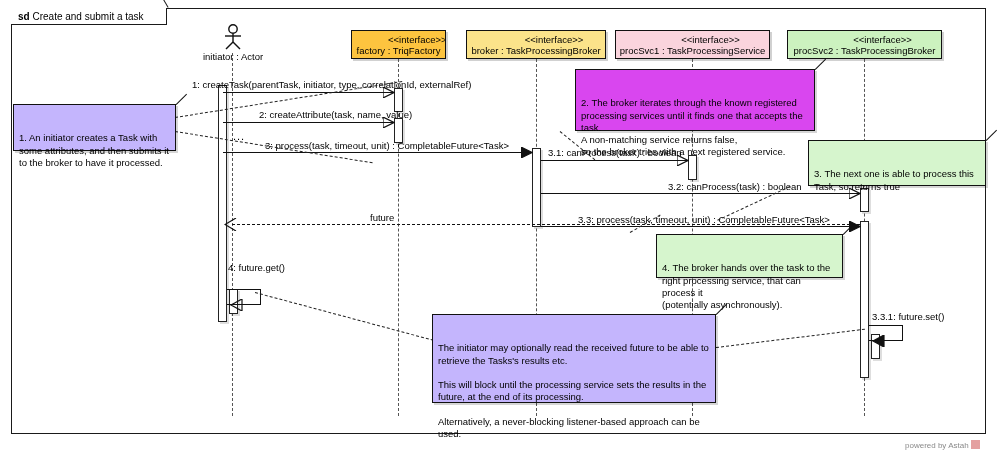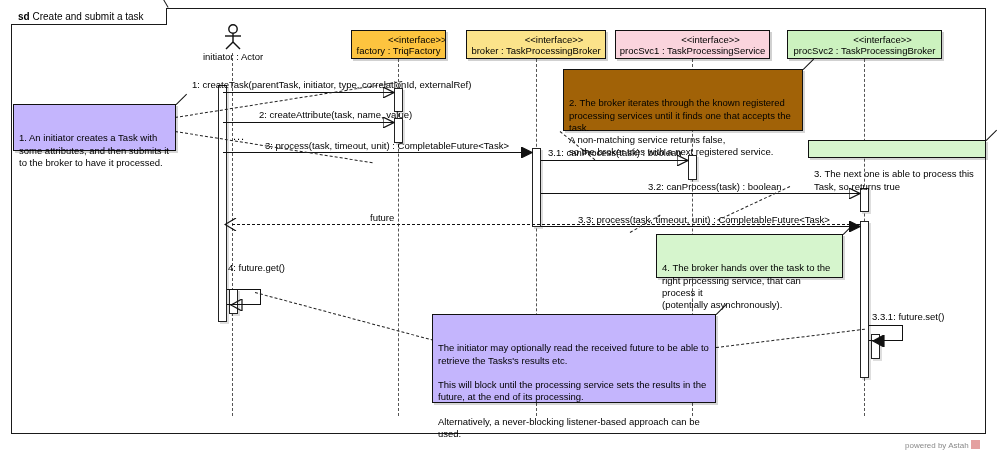--- a/index.html
+++ b/index.html
@@ -134,21 +134,21 @@
   }
   .note .foldline {
     position: absolute;
     right: -1px; top: -1px;
     width: 15px; height: 1.2px;
     background: #111;
     transform-origin: right center;
     transform: rotate(135deg);
   }
   .note-yellow { background: #c4b5fd; }
-  .note-pink   { background: #a16207; }
+  .note-pink   { background: #d946ef; margin-left: 12px; }
   .note-green  { background: #d6f5cd; }
 
   
   .anchor {
     position: absolute;
     height: 0;
     border-top: 1.1px dashed #222;
     transform-origin: left center;
   }
 
@@ -258,21 +258,21 @@
   <div class="msg-line" style="left:541px; top:160px; width:147px;"></div>
   <svg style="position:absolute; left:677px; top:155px;" width="12" height="11">
     <path d="M0,0 L11,5.5 L0,11 Z" fill="none" stroke="#111" stroke-width="1.2"></path>
   </svg>
   <div class="msg-label" style="left:548px; top:147px;">3.1: canProcess(task) : boolean</div>
 
   <div class="msg-line" style="left:541px; top:193px; width:319px;"></div>
   <svg style="position:absolute; left:849px; top:188px;" width="12" height="11">
     <path d="M0,0 L11,5.5 L0,11 Z" fill="none" stroke="#111" stroke-width="1.2"></path>
   </svg>
-  <div class="msg-label" style="left:648px; top:181px;">3.2: canProcess(task) : boolean</div>
+  <div class="msg-label" style="left:668px; top:181px;">3.2: canProcess(task) : boolean</div>
 
   <div class="msg-line" style="left:541px; top:226px; width:319px;"></div>
   <svg style="position:absolute; left:849px; top:221px;" width="12" height="11">
     <path d="M0,0 L11,5.5 L0,11 Z" fill="#111" stroke="#111" stroke-width="1.2"></path>
   </svg>
   <div class="msg-label" style="left:578px; top:214px;">3.3: process(task, timeout, unit) : CompletableFuture&lt;Task&gt;</div>
 
   <div class="msg-line ret" style="left:232px; top:224px; width:628px;"></div>
   <svg style="position:absolute; left:224px; top:218px;" width="13" height="13">
     <path d="M12,0 L1,6.5 L12,13" fill="none" stroke="#111" stroke-width="1.2"></path>
@@ -312,21 +312,21 @@
 
   <div class="note note-pink" style="left:563px; top:69px; width:240px; height:62px;">
     <span class="foldline"></span>
     <span>2. The broker iterates through the known registered
 processing services until it finds one that accepts the
 task.
 A non-matching service returns false,
 so the broker tries with a next registered service.</span>
   </div>
 
-  <div class="note note-green" style="left:808px; top:140px; width:178px; height:18px;">
+  <div class="note note-green" style="left:808px; top:140px; width:178px; height:46px;">
     <span class="foldline"></span>
     <span>3. The next one is able to process this
 Task, so returns true</span>
   </div>
 
   <div class="note note-green" style="left:656px; top:234px; width:187px; height:44px;">
     <span class="foldline"></span>
     <span>4. The broker hands over the task to the
 right processing service, that can process it
 (potentially asynchronously).</span>

